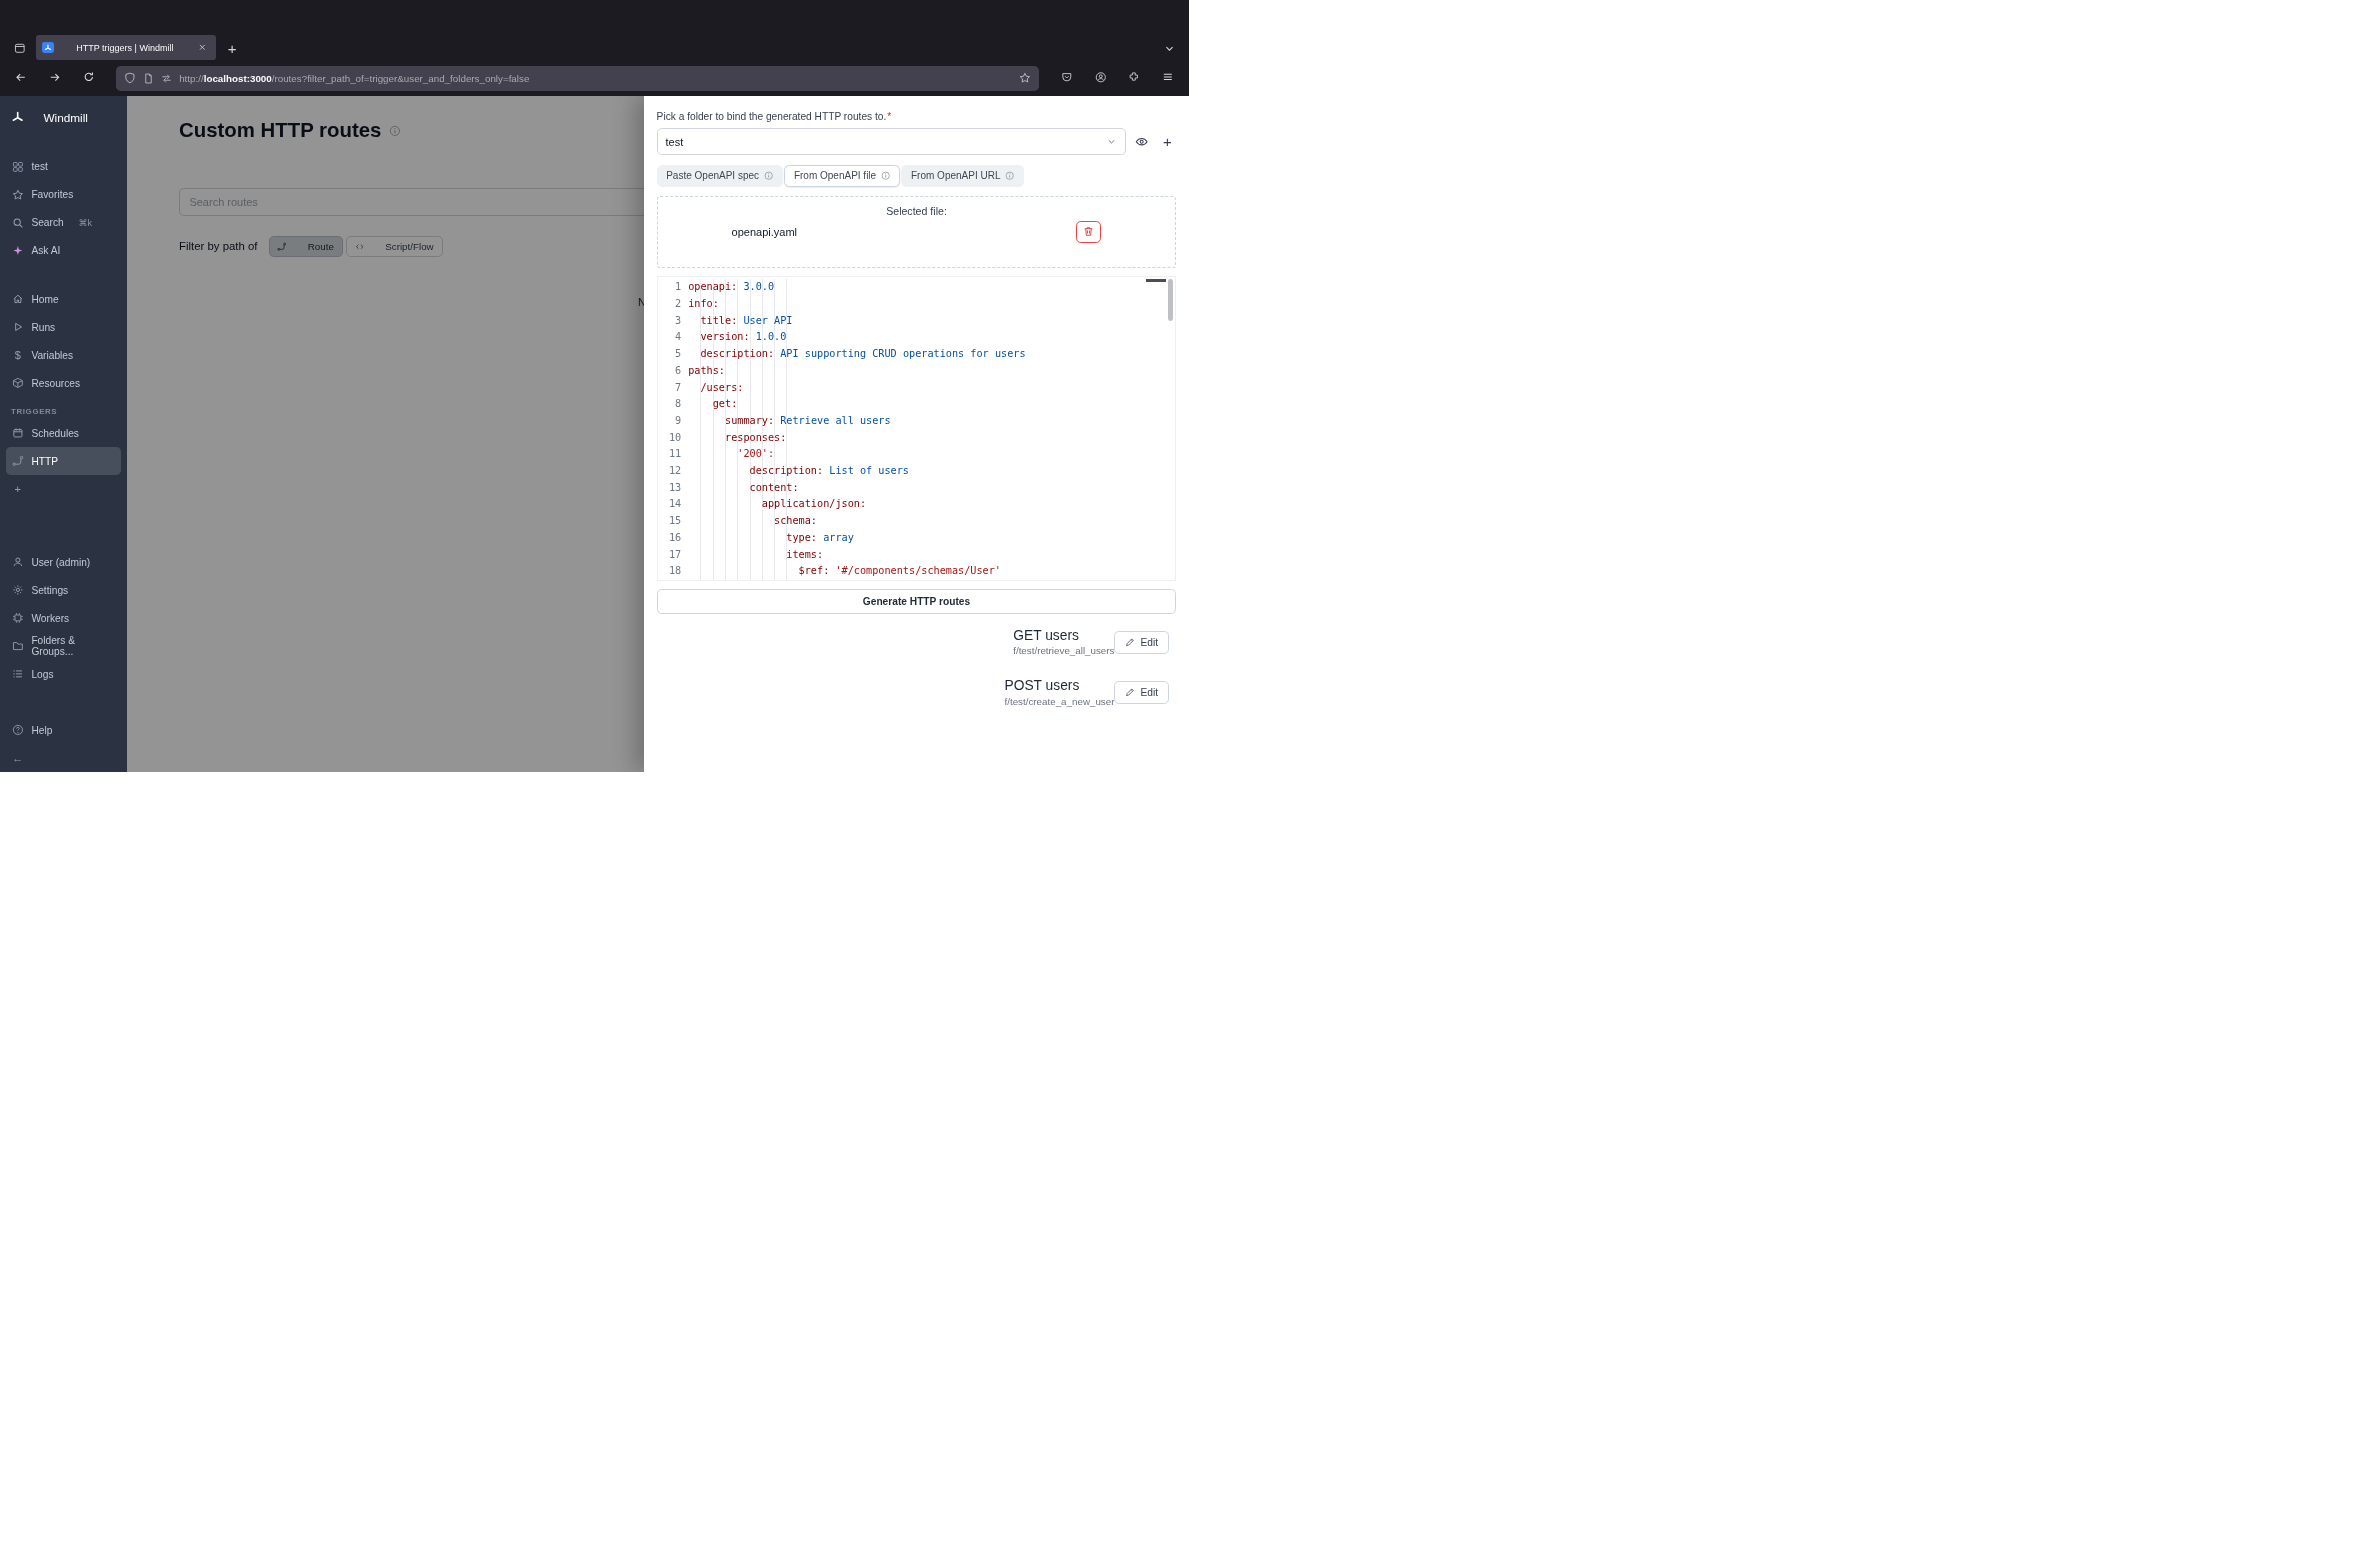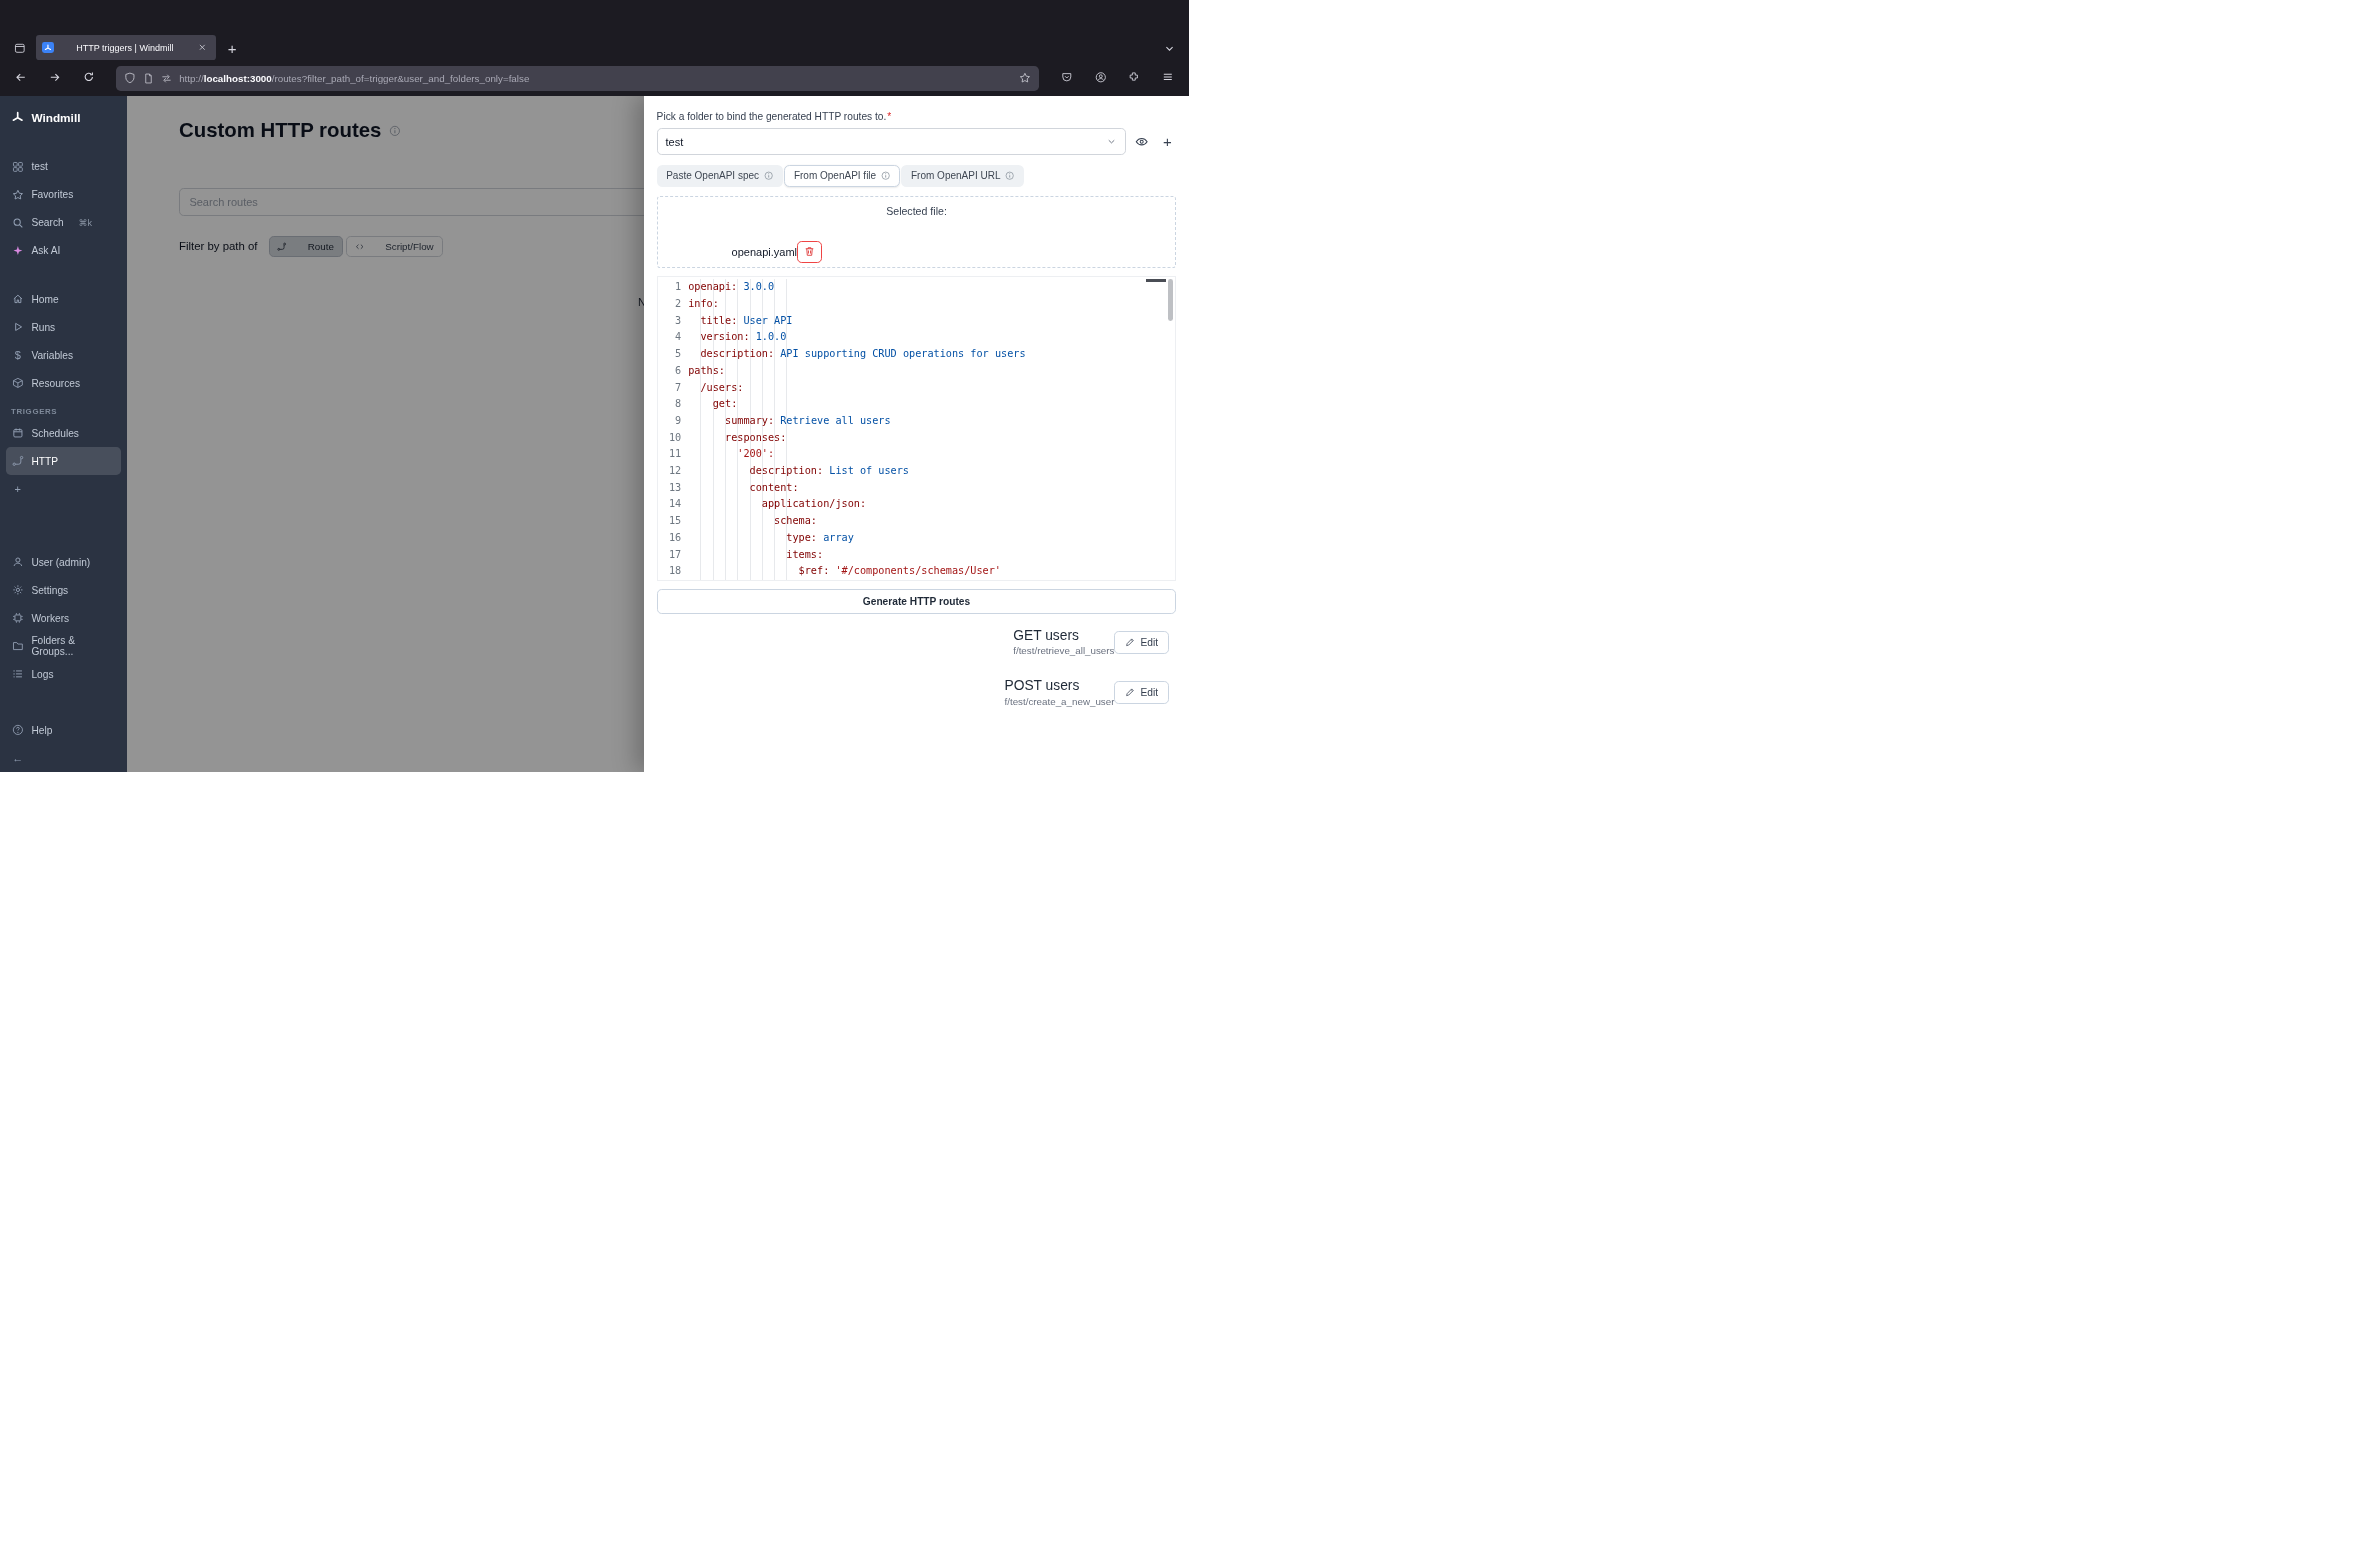--- a/index.html
+++ b/index.html
@@ -23,22 +23,22 @@
   .spacer{flex:1}
   .urlrow{height:36px;display:flex;align-items:flex-start;padding:0 9.4px;gap:10px}
   .urlbar{flex:1;height:25px;background:#42414d;border-radius:4.7px;display:flex;align-items:center;
     gap:7px;padding:0 7.9px;margin:0 6.3px;color:#c4c4cd;cursor:text;min-width:0}
   .url-text{flex:1;font-size:9.8px;color:#a9a9b5;white-space:nowrap;overflow:hidden}
   .url-host{color:#fbfbfe;font-weight:700}
 
   
   .sidebar{position:absolute;left:0;top:96px;bottom:0;width:127px;background:#2b3342;
     display:flex;flex-direction:column;z-index:5;box-sizing:border-box}
-  .brand{height:36px;display:flex;align-items:center;gap:7px;padding:6px 11px;color:#fff;
-    font-weight:700;font-size:11.8px}
+  .brand{height:36px;display:flex;align-items:center;gap:19px;padding:6px 11px;color:#fff;
+    font-weight:400;font-size:11.8px}
   .sitem{height:28px;display:flex;align-items:center;gap:7px;padding:0 11px;color:#c2cad6;
     font-size:10.2px;cursor:pointer;flex:none}
   .sitem .sic{width:13.4px;display:flex;justify-content:center;color:#93a0b4;flex:none}
   .sitem.active{background:rgba(255,255,255,.14);border-radius:4.7px;margin:0 6.3px;padding:0 4.7px;color:#fff}
   .gic{font-size:11px;line-height:1;color:#93a0b4;width:13.4px;text-align:center;flex:none}
   .kbd{margin-left:7.9px;font-size:9px;color:#8b96a5}
   .ssec{margin:9.4px 0 0;padding:0 11px;font-size:7.9px;letter-spacing:.08em;color:#7e8999;
     font-weight:700;height:12.6px;line-height:12.6px}
   .aiic{color:#d989e0 !important}
 
@@ -82,21 +82,21 @@
     align-items:center;justify-content:center;padding:0}
   .plus-glyph{font-size:15px;line-height:1;color:#374151}
   .tabs{margin-top:9.4px;display:inline-flex;gap:1.6px}
   .tabbtn{height:22px;display:flex;align-items:center;gap:4.7px;padding:0 8.6px;font-size:10px;
     color:#3f4753;background:#eef1f4;border:0.8px solid transparent;border-radius:5.5px}
   .tabbtn.active{background:#fff;border-color:#cbd5e1;box-shadow:0 0.8px 1.6px rgba(0,0,0,.08)}
   .tinfo{color:#8b949e}
   .filebox{margin-top:9.4px;border:1.2px dashed #cbd5e1;border-radius:3.1px;height:72px;
     box-sizing:border-box;padding:7.9px 74px 0}
   .fb-head{text-align:center;font-size:10.6px;color:#374151}
-  .fb-row{margin-top:24px;display:flex;align-items:center;}
+  .fb-row{margin-top:4px;display:flex;align-items:center;justify-content:space-between}
   .fb-name{font-size:11px;color:#111827}
   .btn-trash{width:25px;height:22px;border:0.8px solid #ef4444;border-radius:4.7px;background:#fff;
     color:#dc2626;display:flex;align-items:center;justify-content:center;padding:0}
 
   
   .editor{margin-top:7.9px;height:305px;border:0.8px solid #edeff2;position:relative;display:flex;
     font-family:"DejaVu Sans Mono",monospace;font-size:10.2px;line-height:16.7px;overflow:hidden;
     padding-top:2.4px;box-sizing:border-box;background:#fff}
   .gutter{width:23.6px;text-align:right;color:#6e7781;flex:none}
   .code{flex:1;margin-left:7px;position:relative;white-space:pre;color:#1f2937;min-width:0}

